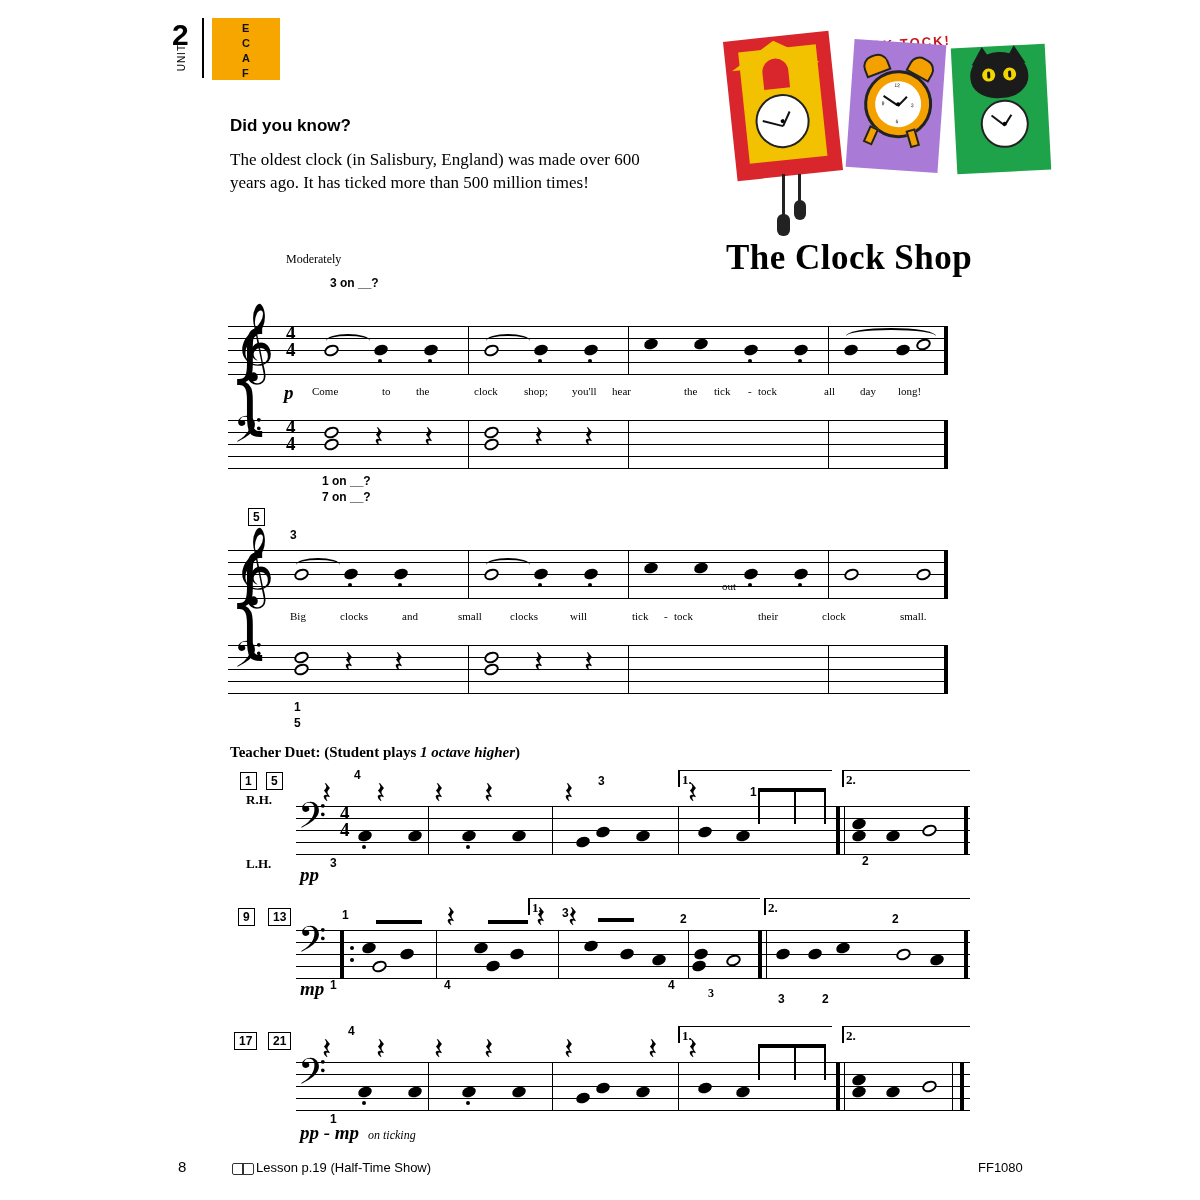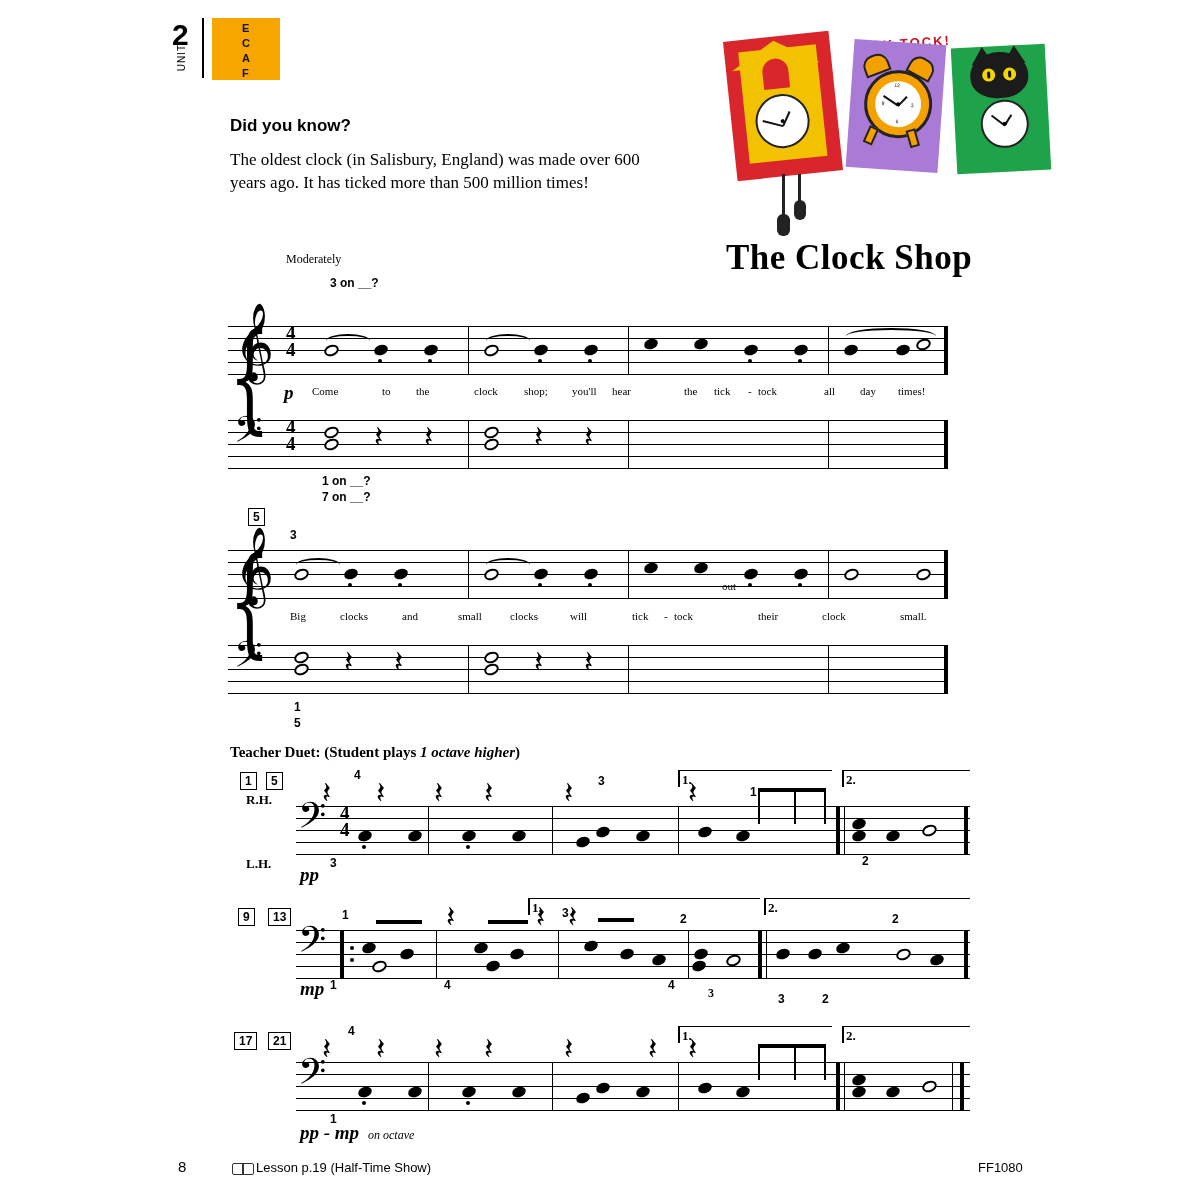--- a/index.html
+++ b/index.html
@@ -236,21 +236,21 @@
   <div class="lyr" style="left:474px;top:385px;">clock</div>
   <div class="lyr" style="left:524px;top:385px;">shop;</div>
   <div class="lyr" style="left:572px;top:385px;">you'll</div>
   <div class="lyr" style="left:612px;top:385px;">hear</div>
   <div class="lyr" style="left:684px;top:385px;">the</div>
   <div class="lyr" style="left:714px;top:385px;">tick</div>
   <div class="lyr" style="left:748px;top:385px;">-</div>
   <div class="lyr" style="left:758px;top:385px;">tock</div>
   <div class="lyr" style="left:824px;top:385px;">all</div>
   <div class="lyr" style="left:860px;top:385px;">day</div>
-  <div class="lyr" style="left:898px;top:385px;">times!</div>
+  <div class="lyr" style="left:898px;top:385px;">long!</div>
 
   <div class="staff" style="left:228px;top:420px;width:720px;height:50px;">
     <div class="sline" style="top:0;width:720px;"></div>
     <div class="sline" style="top:12px;width:720px;"></div>
     <div class="sline" style="top:24px;width:720px;"></div>
     <div class="sline" style="top:36px;width:720px;"></div>
     <div class="sline" style="top:48px;width:720px;"></div>
     <div class="clef" style="left:6px;top:-8px;font-size:44px;">𝄢</div>
     <div class="ts" style="left:58px;top:-2px;">
       <span>4</span><br><span>4</span>
@@ -474,21 +474,21 @@
     <div class="head open" style="left:600px;top:19px;"></div>
     <div class="head" style="left:634px;top:25px;"></div>
     <div class="thickbar" style="left:668px;top:0;height:49px;"></div>
   </div>
 
   <div class="measnum" style="left:234px;top:1032px;">17</div>
   <div class="measnum" style="left:268px;top:1032px;">21</div>
   <div class="fing" style="left:348px;top:1024px;">4</div>
   <div class="fing" style="left:330px;top:1112px;">1</div>
   <div class="dyn" style="left:300px;top:1122px;">pp - mp</div>
-  <div class="smalltxt" style="left:368px;top:1128px;">on octave</div>
+  <div class="smalltxt" style="left:368px;top:1128px;">on ticking</div>
 
   <div class="ending" style="left:678px;top:1026px;width:154px;">
     <div class="vl"></div>
       <div class="lab">1.</div>
   </div>
   <div class="ending" style="left:842px;top:1026px;width:128px;">
     <div class="vl"></div>
       <div class="lab">2.</div>
   </div>
 

